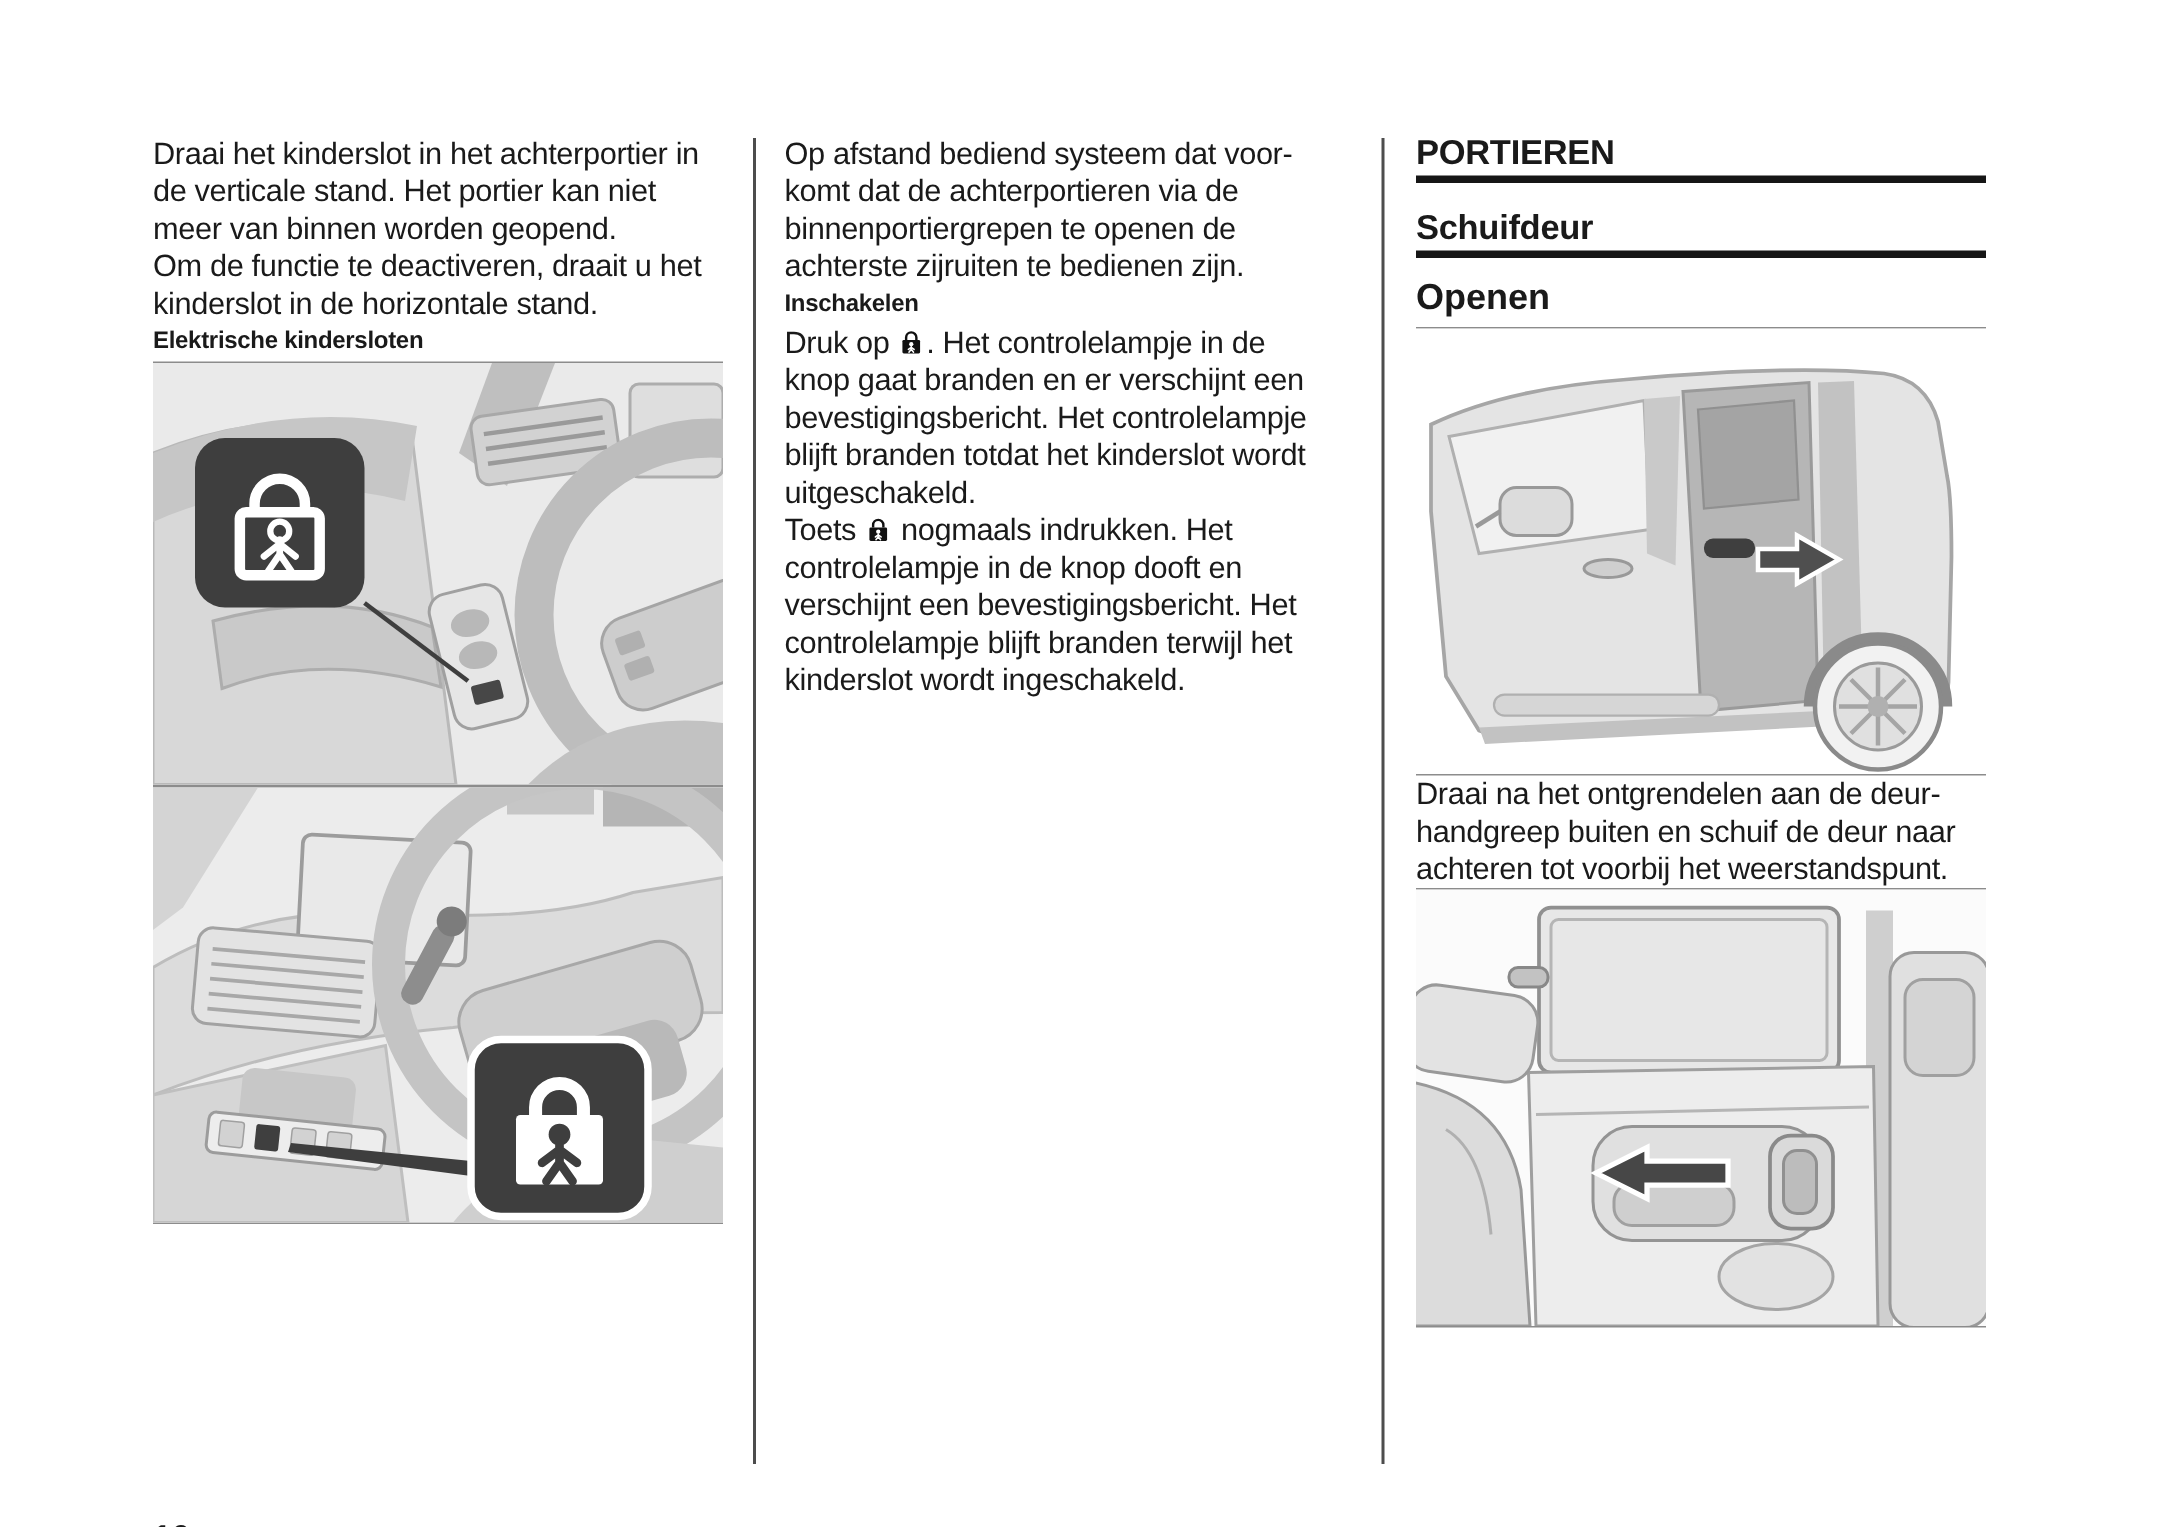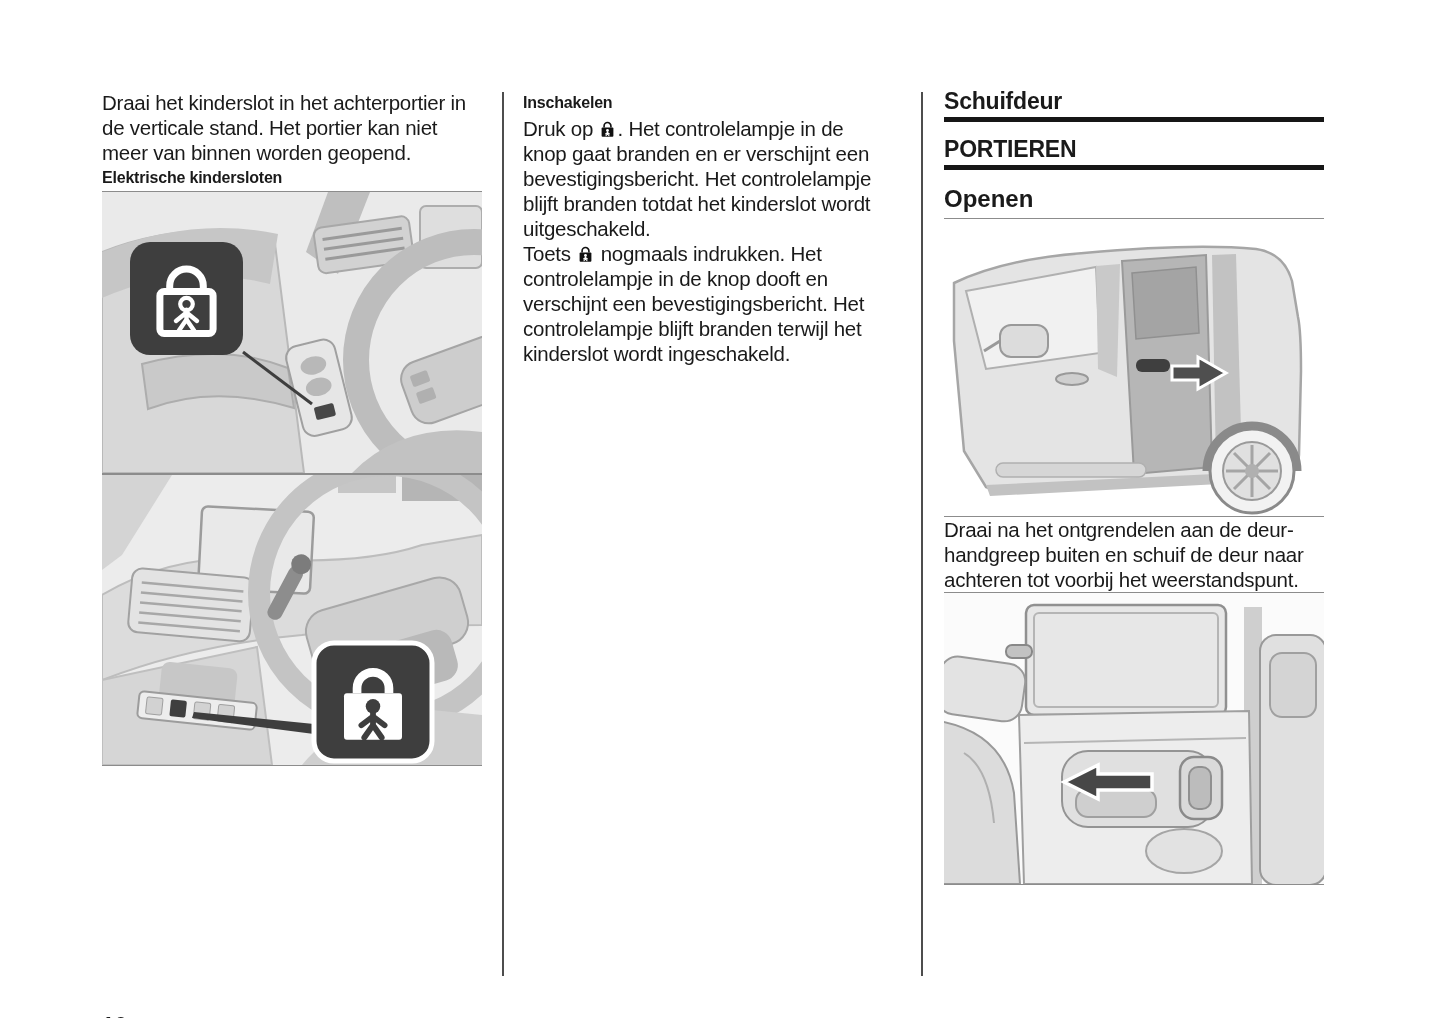--- a/index.html
+++ b/index.html
@@ -57,20 +57,22 @@
 </head>
 <body>
 
 <div class="vdiv" id="vdiv1"></div>
 <div class="vdiv" id="vdiv2"></div>
 
 <div class="col" id="col-left">
   <p class="body">Draai het kinderslot in het achterportier in
 de verticale stand. Het portier kan niet
 meer van binnen worden geopend.</p>
+  <p class="body mt9">Om de functie te deactiveren, draait u het
+kinderslot in de horizontale stand.</p>
   <h3 class="sub mt14">Elektrische kindersloten</h3>
 
   <figure class="illustration fig-mt10">
     <svg viewBox="0 0 380 281" width="380" height="281">
       <rect width="380" height="281" fill="#eaeaea"></rect>
 
       <path d="M0 60 Q80 28 172 44 L202 281 L0 281 Z" fill="#d8d8d8" stroke="#b9b9b9" stroke-width="2"></path>
       <path d="M0 60 Q90 24 176 42 L168 92 Q80 70 0 106 Z" fill="#c6c6c6"></path>
       <path d="M40 172 Q120 150 186 176 L192 216 Q112 192 46 217 Z" fill="#c9c9c9" stroke="#adadad" stroke-width="2"></path>
 
@@ -164,20 +166,24 @@
           <rect x="10" y="24" width="40" height="32" rx="2" fill="#ffffff"></rect>
           <circle cx="30" cy="33" r="5" fill="#3e3e3e"></circle>
           <path d="M30 38 v8 M30 40 l-8 6 M30 40 l8 6 M30 46 l-6 8.5 M30 46 l6 8.5" stroke="#3e3e3e" stroke-width="4" fill="none" stroke-linecap="round"></path>
         </g>
       </g>
     </svg>
   </figure>
 </div>
 
 <div class="col" id="col-mid">
+  <p class="body">Op afstand bediend systeem dat voor-
+komt dat de achterportieren via de
+binnenportiergrepen te openen de
+achterste zijruiten te bedienen zijn.</p>
 
   <h3 class="sub mt18">Inschakelen</h3>
   <p class="body"><span>Druk op </span><svg class="inline-icon" viewBox="0 0 20 20" width="19" height="19">
         <path d="M6.4 8 V6.3 a3.6 3.6 0 0 1 7.2 0 V8" fill="none" stroke="#111111" stroke-width="1.7"></path>
         <rect x="3.8" y="8" width="12.4" height="9.5" rx="1" fill="#111111"></rect>
         <circle cx="10" cy="11" r="1.5" fill="#ffffff"></circle>
         <path d="M10 12.6 v2 M10 13.2 l-2 1.5 M10 13.2 l2 1.5 M10 14.6 l-1.6 2 M10 14.6 l1.6 2" stroke="#ffffff" stroke-width="1.1" fill="none" stroke-linecap="round"></path>
       </svg><span>. Het controlelampje in de
 knop gaat branden en er verschijnt een
 bevestigingsbericht. Het controlelampje
@@ -190,22 +196,22 @@
         <circle cx="10" cy="11" r="1.5" fill="#ffffff"></circle>
         <path d="M10 12.6 v2 M10 13.2 l-2 1.5 M10 13.2 l2 1.5 M10 14.6 l-1.6 2 M10 14.6 l1.6 2" stroke="#ffffff" stroke-width="1.1" fill="none" stroke-linecap="round"></path>
       </svg><span> nogmaals indrukken. Het
 controlelampje in de knop dooft en
 verschijnt een bevestigingsbericht. Het
 controlelampje blijft branden terwijl het
 kinderslot wordt ingeschakeld.</span></p>
 </div>
 
 <div class="col" id="col-right">
+  <h2 class="rule-head">PORTIEREN</h2>
   <h2 class="rule-head second">Schuifdeur</h2>
-  <h2 class="rule-head">PORTIEREN</h2>
   <h3 class="openen">Openen</h3>
 
   <figure class="illustration">
     <svg viewBox="0 0 380 297" width="380" height="297">
       <rect width="380" height="297" fill="#ffffff"></rect>
 
       <path d="M10 64 Q60 40 140 34 Q250 24 312 30 Q340 34 348 62 L354 98 Q357 112 357 152 L355 236 Q354 252 340 254 L96 272 Q60 276 42 268 L20 232 L10 122 Z" fill="#e4e4e4" stroke="#a6a6a6" stroke-width="2.5"></path>
 
       <polygon points="22,72 152,48 156,134 42,150" fill="#f1f1f1" stroke="#b0b0b0" stroke-width="2"></polygon>
 

